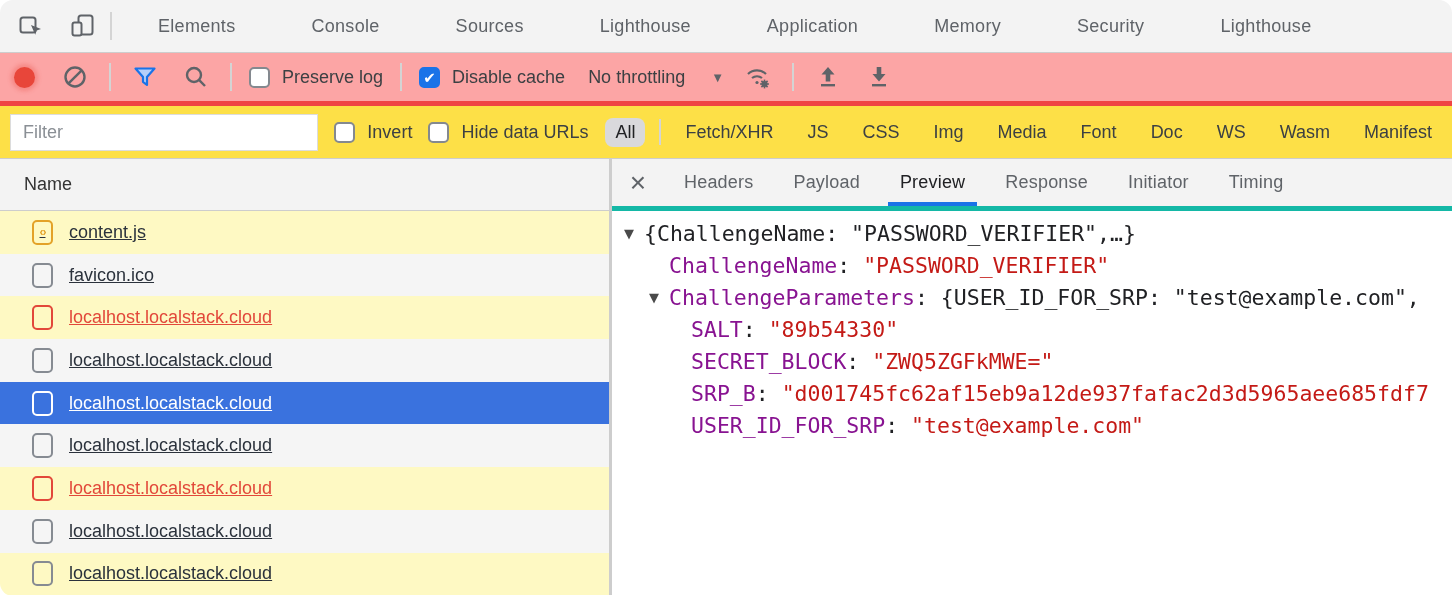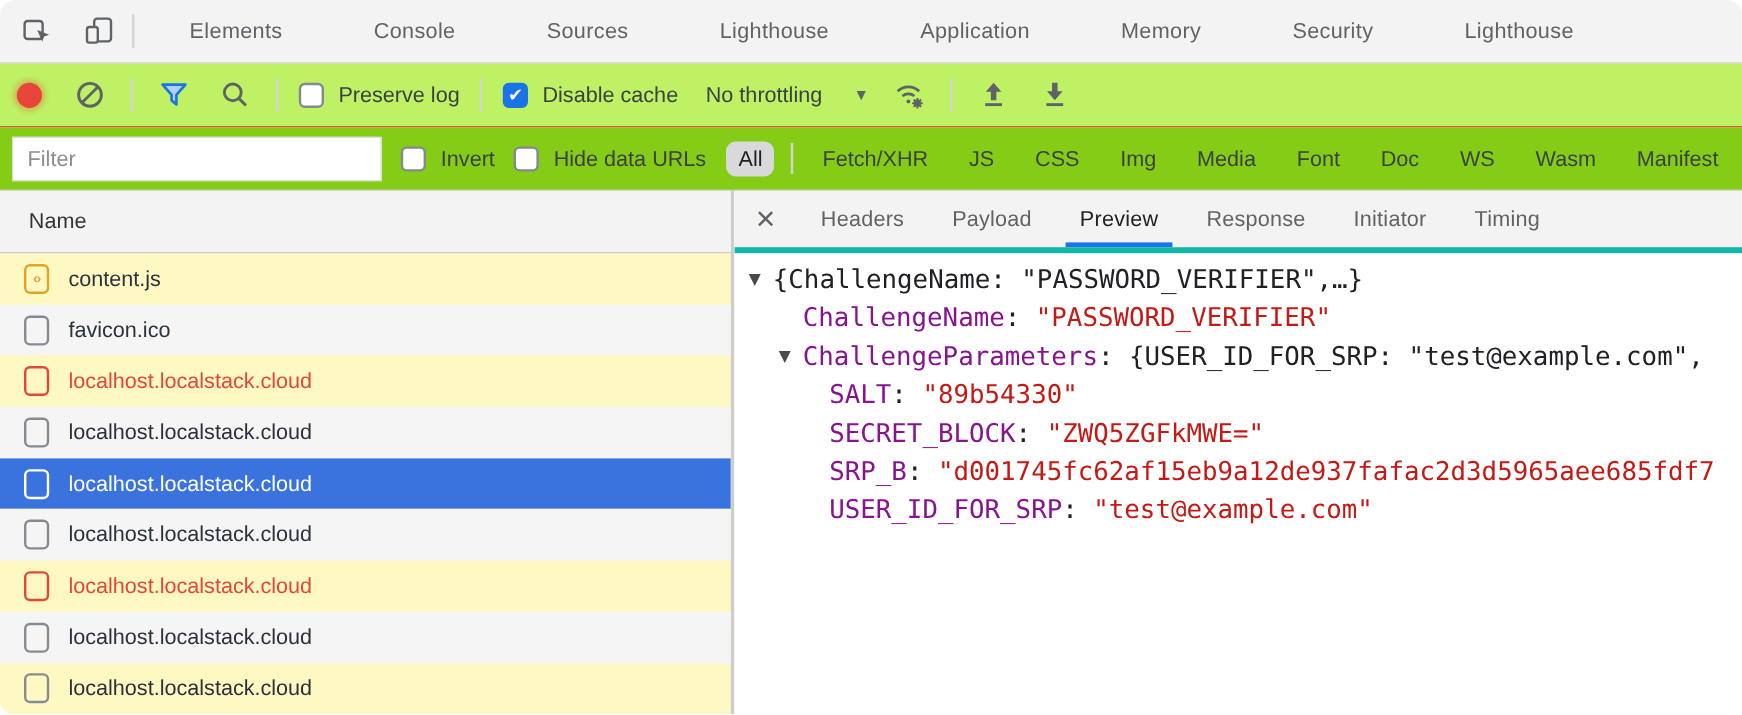--- a/index.html
+++ b/index.html
@@ -14,52 +14,52 @@
               align-items:center; justify-content:center; cursor:pointer; flex:none; }
   .vdiv { width:2px; height:28px; background:#d4d4d4; align-self:center; flex:none; }
   .tabs { display:flex; align-items:stretch; margin-left:8px; }
   .tab { padding:0 38px; display:flex; align-items:center; font-size:18px; letter-spacing:.3px;
          color:#5f6368; position:relative; cursor:pointer; flex:none; }
   .tab.active { color:#202124; }
   .tab.active::after { content:""; position:absolute; left:28px; right:28px; bottom:0;
                        height:4px; background:#1a73e8; }
 
   
-  .toolbar { height:53px; background:#bef264; border-bottom:1px solid #ef4444;
+  .toolbar { height:53px; background:#fca5a5; border-bottom:5px solid #ef4444;
              display:flex; align-items:center; padding:0 14px; gap:17px; white-space:nowrap; overflow:hidden; }
   .record-dot { width:21px; height:21px; border-radius:50%; background:#e8463a;
                 box-shadow:0 0 4px 3px rgba(232,70,58,.30); border:none; cursor:pointer; flex:none; margin-right:6px; }
   .tool-label { font-size:18px; color:#3c4043; }
   .check-group { display:flex; align-items:center; gap:12px; cursor:pointer; }
   .cb { width:21px; height:21px; border:2px solid #84898f; border-radius:5px; background:#fff;
         display:inline-flex; align-items:center; justify-content:center; flex:none; }
   .cb.checked { background:#1a73e8; border-color:#1a73e8; }
   .cb.checked::after { content:"✔"; color:#fff; font-size:15px; font-weight:bold; line-height:1; }
   .throttle { display:flex; align-items:center; gap:26px; cursor:pointer; margin-left:6px; }
   .caret-down::after { content:"▼"; font-size:13px; color:#5f6368; }
 
   
-  .filterbar { height:53px; background:#84cc16; border-bottom:1px solid #cdcdcd;
+  .filterbar { height:53px; background:#fde047; border-bottom:1px solid #cdcdcd;
                display:flex; align-items:center; padding:0 10px; gap:16px; white-space:nowrap; overflow:hidden; }
   .filter-input { width:325px; height:37px; border:1px solid #dcdcdc; background:#fff;
                   font-size:18px; color:#202124; padding:0 12px; outline:none;
                   font-family:"Liberation Sans","DejaVu Sans",sans-serif; }
   .filter-input::placeholder { color:#8a8f95; }
   .pills { display:flex; align-items:center; gap:14px; margin-left:1px; }
   .pill { font-size:18px; color:#3c4043; padding:4px 10px; border-radius:8px; cursor:pointer; flex:none; }
   .pill.active { background:#d9d9dc; color:#202124; }
 
   
   .content { display:flex; height:436px; }
   .left { width:612px; flex:none; border-right:3px solid #cdcdcd; display:flex; flex-direction:column; background:#fef9c3; }
   .name-header { height:52px; flex:none; background:#f3f3f3; border-bottom:1px solid #cdcdcd;
                  display:flex; align-items:center; padding-left:24px; font-size:18px; color:#333; cursor:pointer; }
   .rows { flex:1; display:flex; flex-direction:column; overflow:hidden; }
-  .row { height:42.7px; flex:none; display:flex; align-items:center; padding-left:20px; cursor:pointer;
-         font-size:18px; color:#2b323c; }
+  .row { height:42.7px; flex:none; display:flex; align-items:center; padding-left:32px; cursor:pointer;
+         font-size:18px; color:#2b323c;text-decoration:underline; }
   .row:nth-child(even) { background:#f5f5f5; }
   .file-icon { width:21px; height:25px; border:2px solid #868b92; border-radius:5px; margin-right:16px;
                flex:none; display:flex; align-items:center; justify-content:center; }
   .file-icon.script { border-color:#e3a228; }
   .file-icon.script::after { content:"‹›"; color:#e3a228; font-size:12px; font-weight:bold; letter-spacing:-1px; }
   .row.error { color:#e2483a; }
   .row.error .file-icon { border-color:#e2483a; }
   .row.selected { background:#3a72de !important; color:#fff; }
   .row.selected .file-icon { border-color:#fff; }
 

